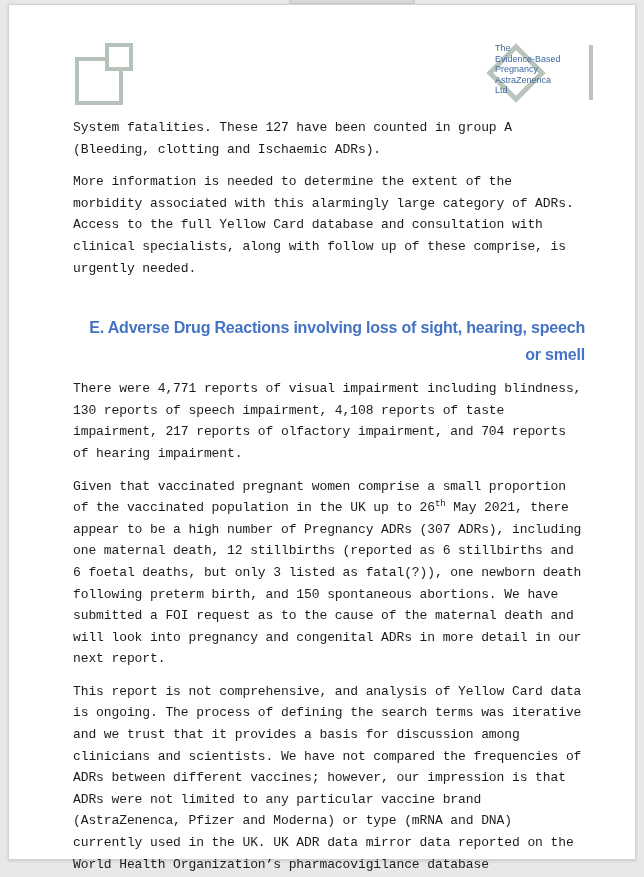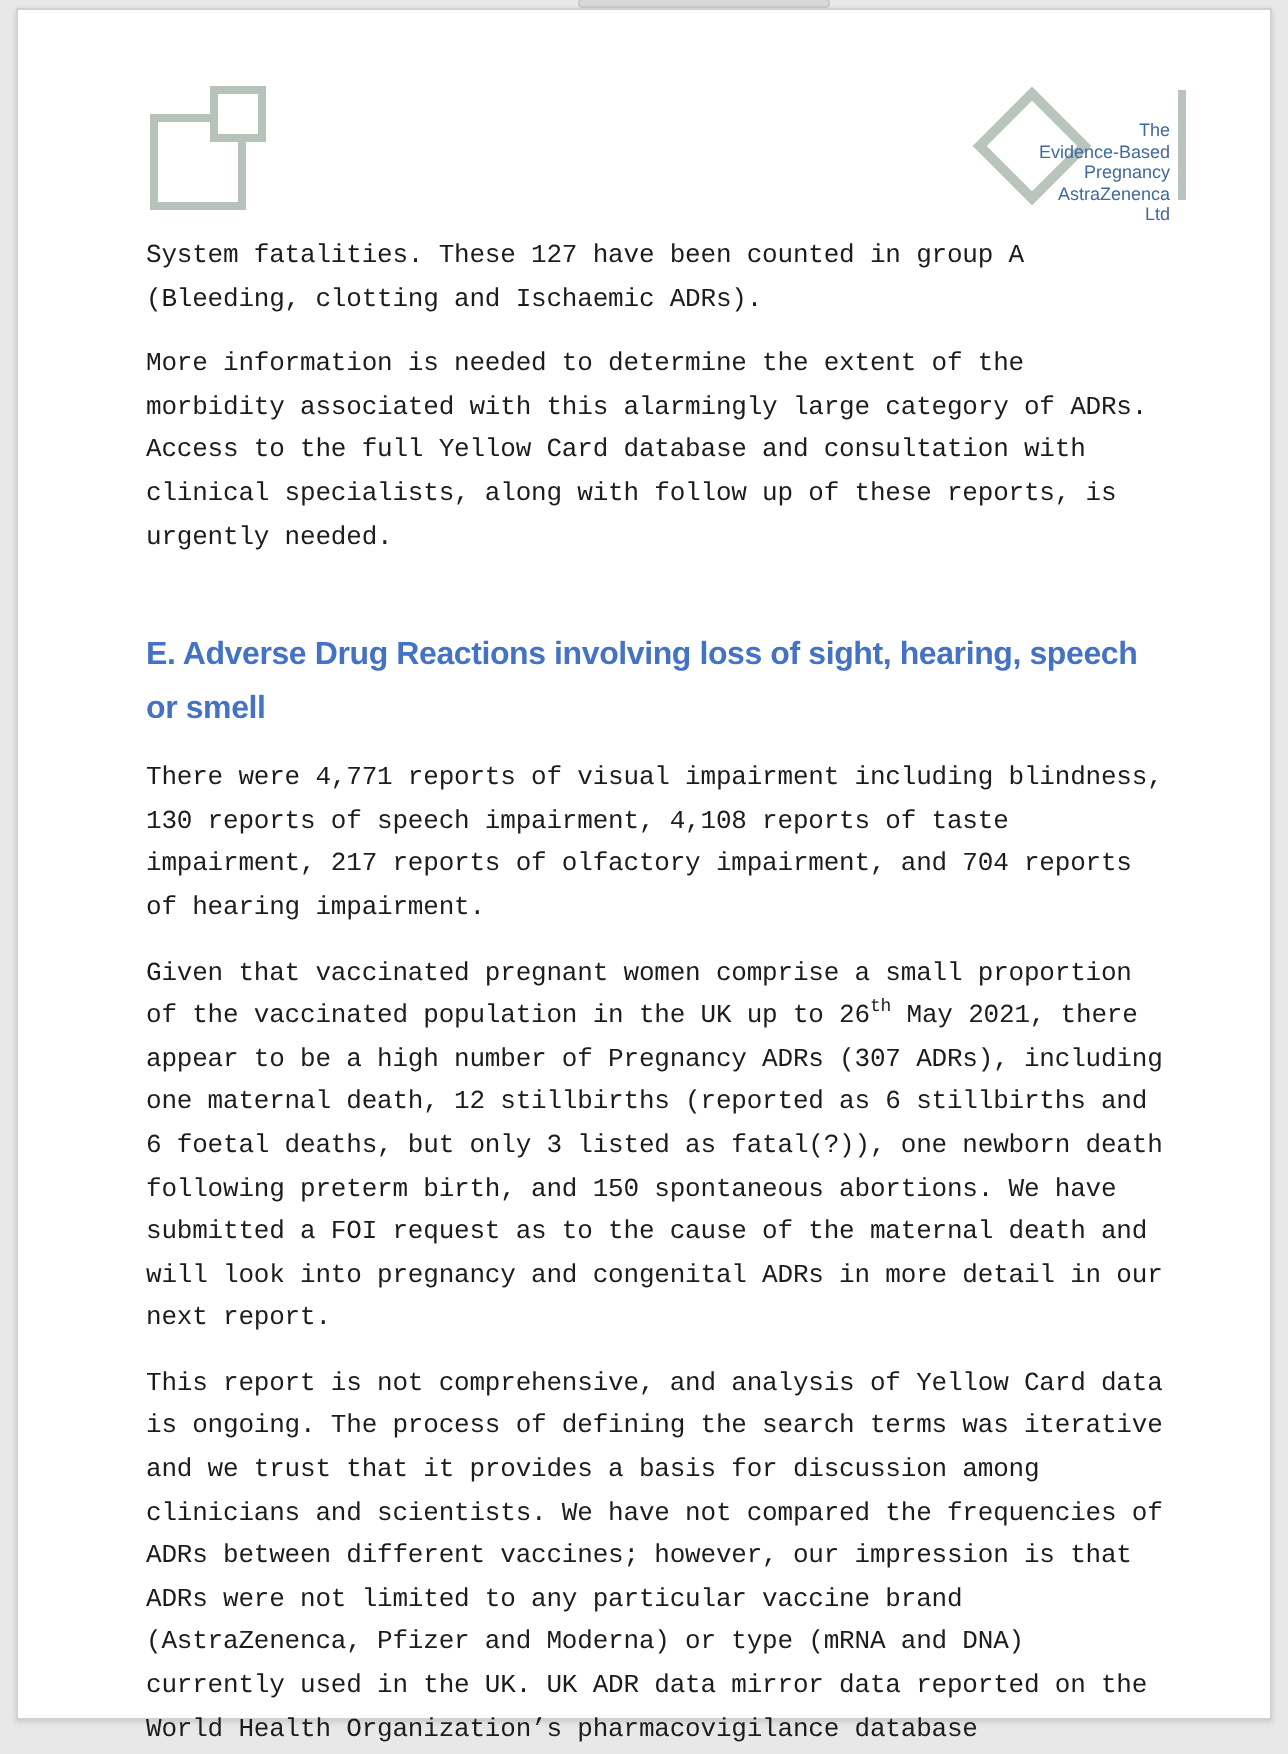--- a/index.html
+++ b/index.html
@@ -34,37 +34,37 @@
   .logo-right { position:absolute; right:0; top:2px; width:100px; height:60px; }
   .diamond {
     position:absolute; left:2px; top:9px; width:32px; height:32px;
     border:5px solid #b9c5bc; transform:rotate(45deg); background:transparent;
   }
   .logo-right .bar {
     position:absolute; right:0; top:2px; width:4px; height:55px;
     background:#b9c5bc;
   }
   .logo-text {
-    position:absolute; right:8px; top:17px; width:90px;
-    text-align:right; color:#40699c;
+    position:absolute; right:8px; top:0; width:90px;
+    color:#40699c;
     font-size:9px; line-height:10.5px; font-weight:400;
   }
   
   .content { position:absolute; top:112px; left:64px; width:512px; color:#1c1c1c; }
   .content p {
     margin:0 0 11px 0;
     font-size:13px; line-height:21.6px; letter-spacing:-0.1px;font-family:Liberation Mono, monospace;
   }
   .content .bold { font-weight:700; }
   h2.section {
     color:#4472c4; font-weight:700;
     font-size:16px; line-height:27px; letter-spacing:-0.2px;
     margin:36px 0 10px 0;
   }
-  h2.section.first { margin-top:35px; }
+  h2.section.first { margin-top:35px;text-align:right; }
   sup { font-size:9px; vertical-align:super; line-height:0; }
 </style>
 </head>
 <body>
 
 <div class="top-artifact"></div>
 
 <div class="page">
 
   <div class="header">
@@ -81,21 +81,21 @@
         <div>AstraZenenca</div>
         <div>Ltd</div>
       </div>
       <div class="bar"></div>
     </div>
   </div>
 
   <div class="content">
 
     <p>System fatalities. These 127 have been counted in group A (Bleeding, clotting and Ischaemic ADRs).</p>
-    <p>More information is needed to determine the extent of the morbidity associated with this alarmingly large category of ADRs. Access to the full Yellow Card database and consultation with clinical specialists, along with follow up of these reports, is urgently needed.</p>
+    <p>More information is needed to determine the extent of the morbidity associated with this alarmingly large category of ADRs. Access to the full Yellow Card database and consultation with clinical specialists, along with follow up of these comprise, is urgently needed.</p>
 
     <h2 class="section first">E. Adverse Drug Reactions involving loss of sight, hearing, speech or smell</h2>
     <p>There were 4,771 reports of visual impairment including blindness, 130 reports of speech impairment, 4,108 reports of taste impairment, 217 reports of olfactory impairment, and 704 reports of hearing impairment.</p>
 
     <p><span>Given that vaccinated pregnant women comprise a small proportion of the vaccinated population in the UK up to 26</span><sup>th</sup><span> May 2021, there appear to be a high number of Pregnancy ADRs (307 ADRs), including one maternal death, 12 stillbirths (reported as 6 stillbirths and 6 foetal deaths, but only 3 listed as fatal(?)), one newborn death following preterm birth, and 150 spontaneous abortions. We have submitted a FOI request as to the cause of the maternal death and will look into pregnancy and congenital ADRs in more detail in our next report.</span></p>
 
     <p>This report is not comprehensive, and analysis of Yellow Card data is ongoing. The process of defining the search terms was iterative and we trust that it provides a basis for discussion among clinicians and scientists. We have not compared the frequencies of ADRs between different vaccines; however, our impression is that ADRs were not limited to any particular vaccine brand (AstraZenenca, Pfizer and Moderna) or type (mRNA and DNA) currently used in the UK. UK ADR data mirror data reported on the World Health Organization’s pharmacovigilance database</p>
 
   </div>
 

